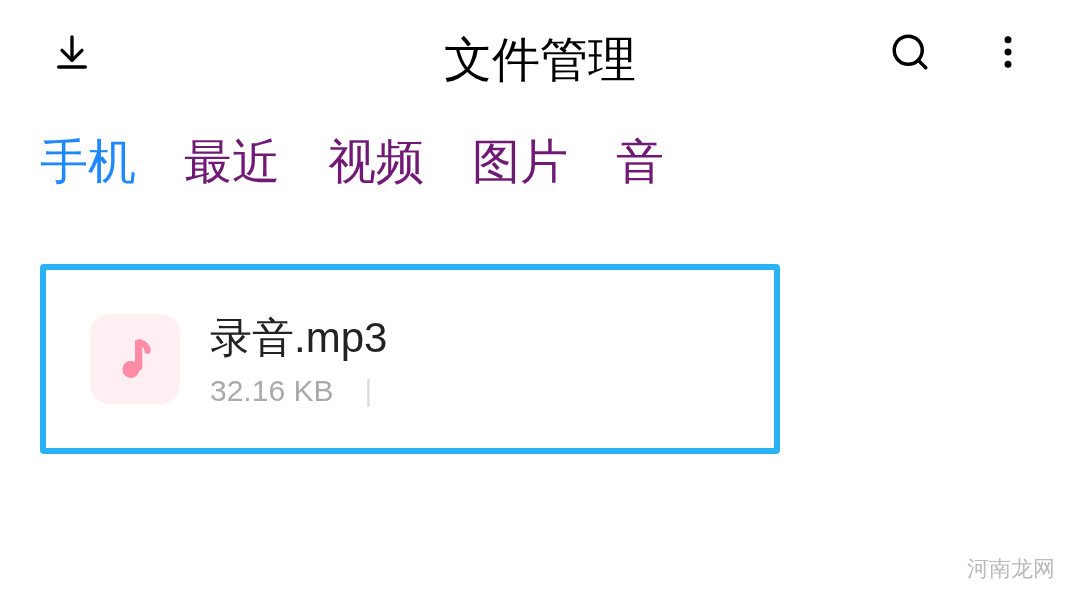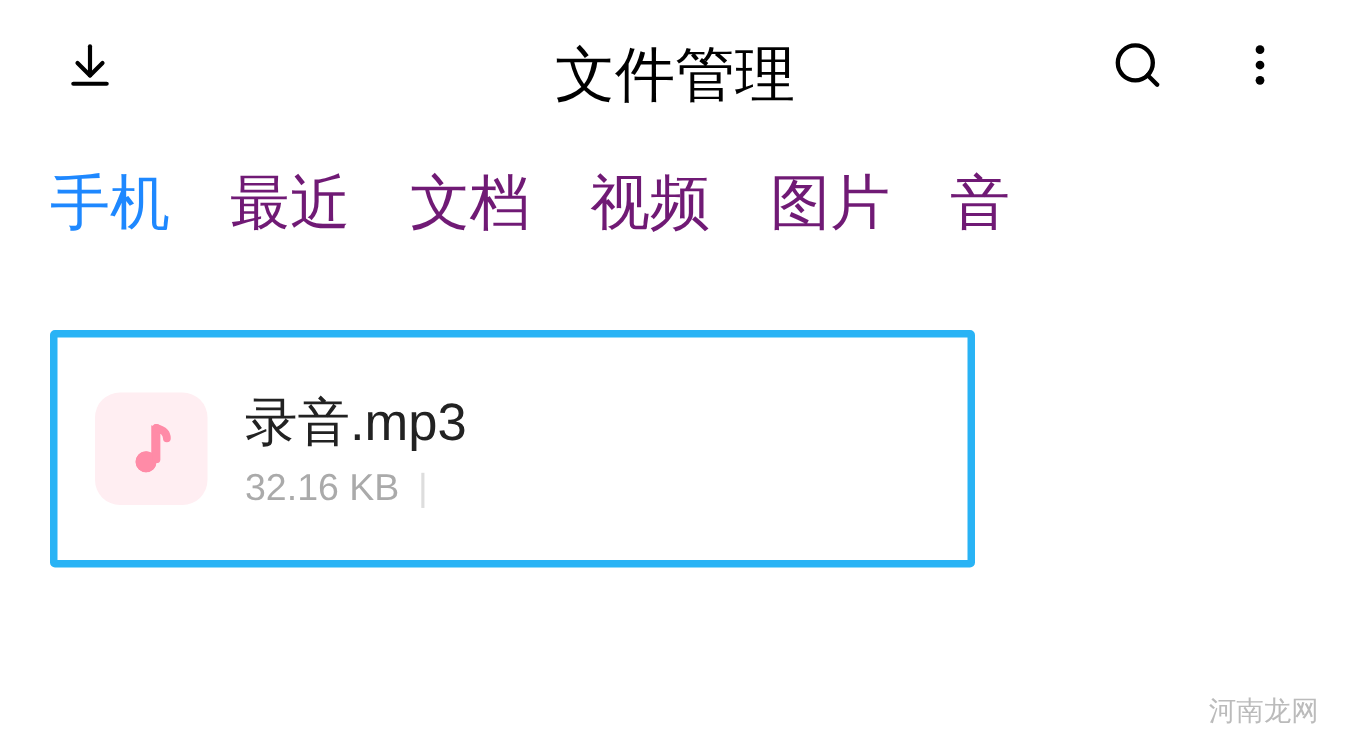--- a/index.html
+++ b/index.html
@@ -61,21 +61,21 @@
       font-weight: 400;
     }
     .tab.active {
       color: #1e88ff;
       font-weight: 500;
     }
     .file-item {
       margin: 50px 40px 0 40px;
       border: 6px solid #29b3f5;
       border-radius: 4px;
-      padding: 40px 30px;
+      padding: 40px 44px;
       display: flex;
       align-items: center;
       gap: 30px;
       width: 740px;
       cursor: pointer;
     }
     .file-icon {
       width: 90px;
       height: 90px;
       background: #ffeef2;
@@ -91,21 +91,21 @@
     }
     .file-name {
       font-size: 42px;
       color: #222;
       font-weight: 400;
     }
     .file-meta {
       font-size: 30px;
       color: #aaa;
       display: flex;
-      gap: 15px;
+      gap: 31px;
       align-items: center;
     }
     .meta-divider {
       color: #ddd;
     }
     .watermark {
       position: absolute;
       bottom: 10px;
       right: 25px;
       font-size: 22px;
@@ -140,21 +140,20 @@
         <circle cx="12" cy="12" r="2"></circle>
         <circle cx="12" cy="19" r="2"></circle>
       </svg>
     </div>
   </div>
 </div>
 
 <div class="tabs">
   <div class="tab active">手机</div>
   <div class="tab">最近</div>
-  <div class="tab">文档</div>
   <div class="tab">视频</div>
   <div class="tab">图片</div>
   <div class="tab">音</div>
 </div>
 
 <div class="file-item">
   <div class="file-icon">
     <svg width="50" height="50" viewBox="0 0 24 24" fill="#ff8ba7">
       <path d="M12 3v10.55A4 4 0 1 0 14 17V7l4-2-6-2z"></path>
       <circle cx="10" cy="17" r="4" fill="#ff8ba7"></circle>

